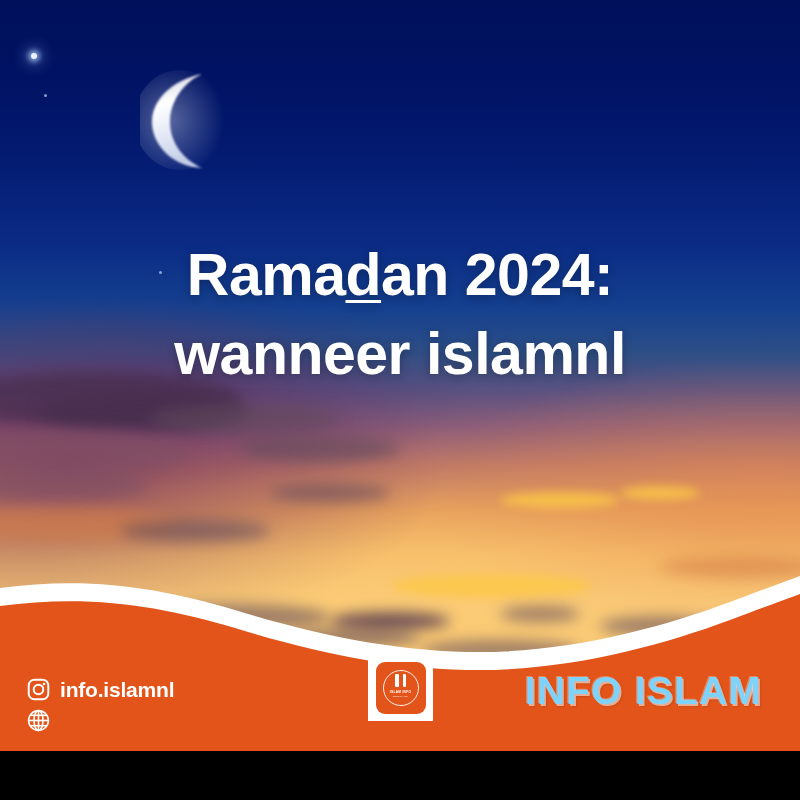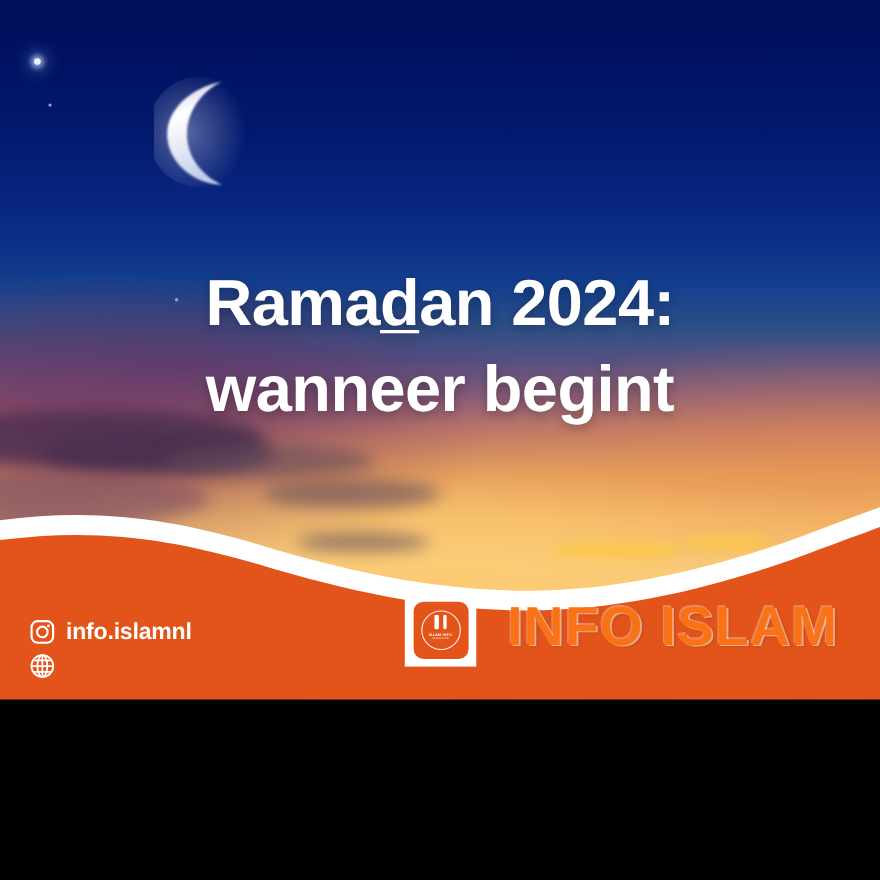--- a/index.html
+++ b/index.html
@@ -4,21 +4,21 @@
 <style>
   * { margin:0; padding:0; box-sizing:border-box; }
   html,body{
     width:800px; height:800px;
     background:#000;
     font-family:"Liberation Sans", sans-serif;
     overflow:hidden;
   }
   #poster{
     position:relative;
-    width:800px; height:636px;
+    width:800px; height:751px;
     overflow:hidden;
   }
 
   
   .sky{
     position:absolute; inset:0;
     background:linear-gradient(to bottom,
       #00105a 0%,
       #001263 10%,
       #031a70 20%,
@@ -139,23 +139,23 @@
     font-size:3.2px; font-weight:bold; color:#fff; letter-spacing:.3px;
   }
   .logo-t2{
     position:relative; margin-top:1px;
     font-size:2.2px; color:rgba(255,255,255,.85); letter-spacing:.2px;
   }
 
   
   .brand{
     position:absolute; right:38px; bottom:38px;
-    color:#f97316;
+    color:#7dd3fc;
     font-weight:bold;
-    font-size:50px;
+    font-size:39px;
     letter-spacing:1.2px;
     text-shadow:
       1.6px 1.6px 0 rgba(255,255,255,.55),
       -1.2px -1.2px 0 rgba(255,255,255,.30),
       2.6px 2.6px 2px rgba(160,60,18,.35);
   }
 </style>
 </head>
 <body>
 
@@ -211,21 +211,21 @@
                C44,92 30,75 30,54 C30,33 44,14 62,6 Z"></path>
     </svg>
   </div>
 
   <div class="star bright" style="left:31px; top:53px; width:6px; height:6px;"></div>
   <div class="star faint" style="left:44px; top:94px; width:3px; height:3px;"></div>
   <div class="star faint" style="left:159px; top:271px; width:3px; height:3px;"></div>
 
   <div class="headline">
     <span class="ln"><span>Ramа</span><span class="u">d</span><span>an 2024:</span></span>
-    <span class="ln">wanneer begint</span>
+    <span class="ln">wanneer islamnl</span>
   </div>
 
   <div class="banner">
     <svg viewBox="0 0 800 185" preserveAspectRatio="none">
 
       <path fill="#ffffff" d="M0,22 C90,10 160,22 235,44 C320,70 400,86 480,86
                C570,86 660,62 730,36 C762,24 784,16 800,10
                L800,34 C784,40 762,48 730,60 C660,86 570,110 480,110
                C400,110 320,94 235,68 C160,46 90,34 0,46 Z"></path>
 

